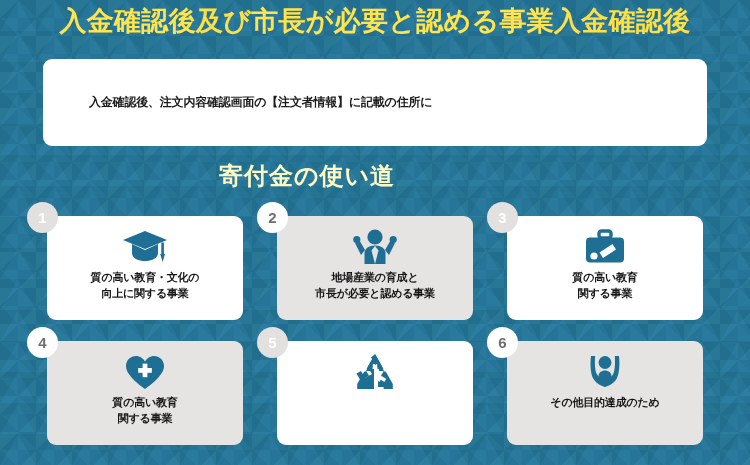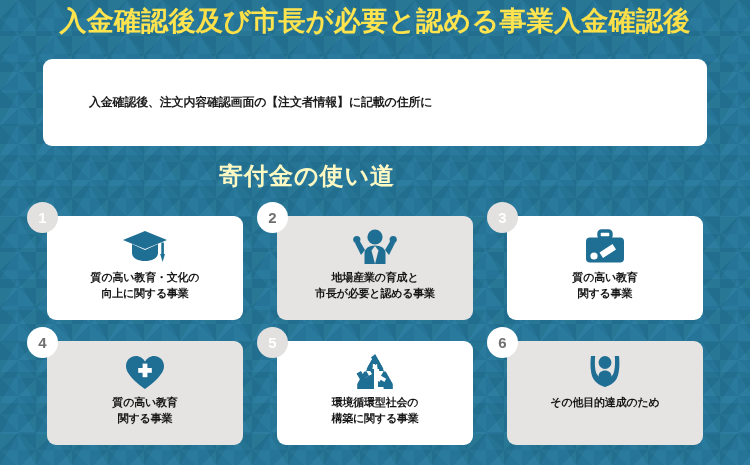--- a/index.html
+++ b/index.html
@@ -262,24 +262,20 @@
             <polygon points="20,2 29,18 24,18 24,11 16,11 16,18 11,18"></polygon>
             <polygon points="10.5,36 1.5,20.5 6,18 10,25 17,21 14,16 19,16 19,36"></polygon>
           </g>
           <g fill="#1f6e93">
             <polygon points="20,1 28.5,16 22.5,16 22.5,10 17.5,10 17.5,16 11.5,16"></polygon>
             <polygon points="3,31.5 11,17.5 14,22.8 8.8,25.8 11.8,31 17,28 17,34 3,34"></polygon>
             <polygon points="37,31.5 29,17.5 26,22.8 31.2,25.8 28.2,31 23,28 23,34 37,34"></polygon>
           </g>
         </svg>
       </div>
-      <div class="card-label">
-        <div>環境循環型社会の</div>
-        <div>構築に関する事業</div>
-      </div>
     </div>
 
     <div class="card grey">
       <div class="badge on-grey">6</div>
       <div class="card-icon">
         <svg width="40" height="38" viewBox="0 0 40 38">
           <path d="M6 3 C6 3 4 18 8.5 26 C12 32.2 20 34 20 34 L20 26.5 C20 26.5 14 25.2 11.8 21 C9 15.6 10.2 3 10.2 3 Z" fill="#1f6e93"></path>
           <path d="M34 3 C34 3 36 18 31.5 26 C28 32.2 20 34 20 34 L20 26.5 C20 26.5 26 25.2 28.2 21 C31 15.6 29.8 3 29.8 3 Z" fill="#1f6e93"></path>
           <circle cx="20" cy="9.5" r="6.4" fill="#1f6e93"></circle>
           <path d="M20 17.5 C16.4 17.5 13.6 19.8 13.6 23 L13.6 30 L26.4 30 L26.4 23 C26.4 19.8 23.6 17.5 20 17.5 Z" fill="#1f6e93"></path>

